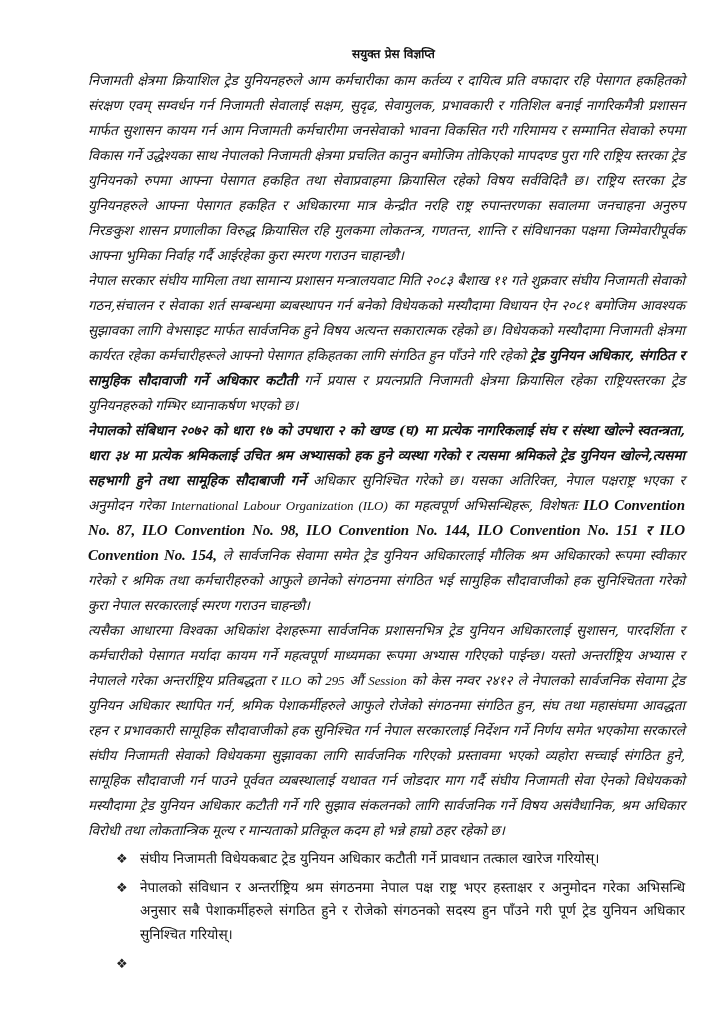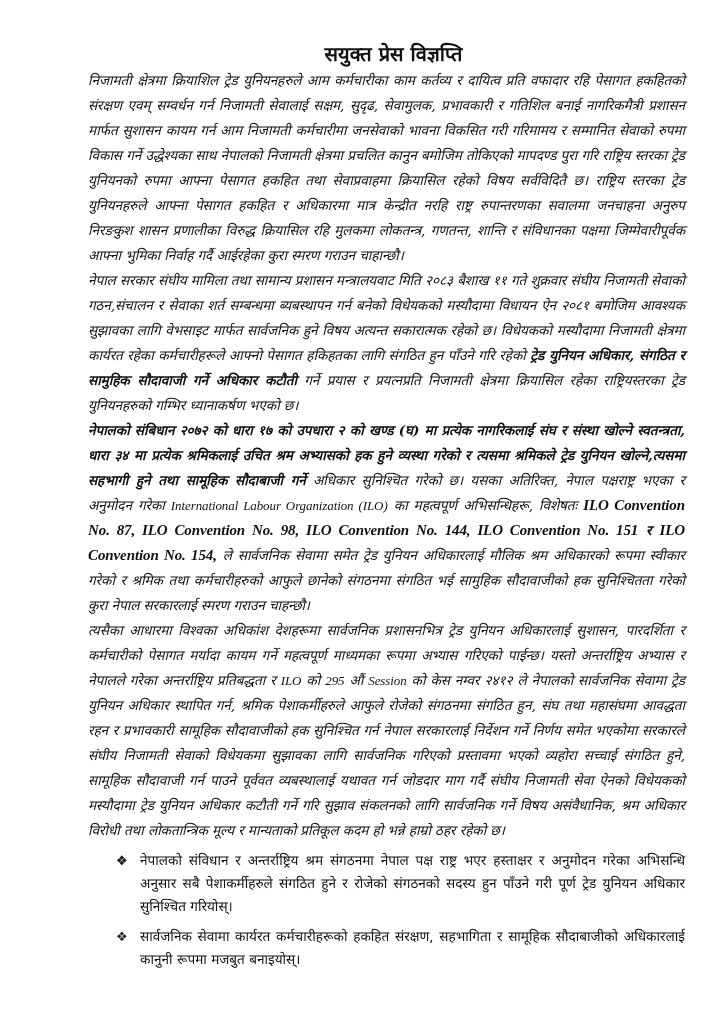--- a/index.html
+++ b/index.html
@@ -17,21 +17,21 @@
     }
     .page {
       position: absolute;
       left: 88px;
       top: 42px;
       width: 597px;
     }
     .title {
       text-align: center;
       font-weight: bold;
-      font-size: 20px;
+      font-size: 12px;
       line-height: 24px;
       margin: 0 0 2px 0;
       padding-left: 14px;
     }
     p.para {
       margin: 0;
       font-size: 13.6px;
       line-height: 25px;
       text-align: justify;
       letter-spacing: -0.1px;
@@ -73,24 +73,24 @@
   <p class="para"><span>नेपाल सरकार संघीय मामिला तथा सामान्य प्रशासन मन्त्रालयवाट मिति २०८३ बैशाख ११ गते शुक्रवार  संघीय निजामती सेवाको गठन,संचालन र सेवाका शर्त सम्बन्धमा ब्यबस्थापन गर्न बनेको विधेयकको मस्यौदामा विधायन ऐन २०८१ बमोजिम आवश्यक सुझावका लागि वेभसाइट मार्फत सार्वजनिक हुने विषय अत्यन्त सकारात्मक रहेको छ। विधेयकको मस्यौदामा निजामती क्षेत्रमा कार्यरत रहेका कर्मचारीहरूले आफ्नो पेसागत हकिहतका लागि संगठित हुन पाँउने गरि रहेको </span><span class="b">ट्रेड युनियन अधिकार, संगठित र सामुहिक सौदावाजी गर्ने अधिकार कटौती</span><span> गर्ने प्रयास र प्रयत्नप्रति निजामती क्षेत्रमा क्रियासिल रहेका राष्ट्रियस्तरका ट्रेड युनियनहरुको गम्भिर ध्यानाकर्षण भएको छ।</span></p>
 
   <p class="para"><span class="b">नेपालको संबिधान २०७२ को धारा १७ को उपधारा २ को खण्ड (घ) मा प्रत्येक नागरिकलाई संघ र संस्था खोल्ने स्वतन्त्रता, धारा ३४ मा प्रत्येक श्रमिकलाई उचित श्रम अभ्यासको हक हुने व्यस्था गरेको र त्यसमा श्रमिकले ट्रेड युनियन खोल्ने,त्यसमा सहभागी हुने तथा सामूहिक सौदाबाजी गर्ने</span><span> अधिकार सुनिश्चित गरेको छ। यसका अतिरिक्त, नेपाल पक्षराष्ट्र भएका र  अनुमोदन गरेका </span><span class="latin">International Labour Organization (ILO)</span><span> का महत्वपूर्ण अभिसन्धिहरू, विशेषतः </span><span class="latin-b">ILO Convention No. 87, ILO Convention No. 98, ILO Convention No. 144, ILO Convention No. 151</span><span class="b"> र </span><span class="latin-b"> ILO Convention No. 154,</span><span> ले सार्वजनिक सेवामा समेत ट्रेड युनियन अधिकारलाई मौलिक श्रम अधिकारको रूपमा स्वीकार गरेको र श्रमिक तथा कर्मचारीहरुको आफुले छानेको संगठनमा संगठित भई सामुहिक सौदावाजीको हक सुनिश्चितता गरेको कुरा नेपाल सरकारलाई स्मरण गराउन चाहन्छौ।</span></p>
 
   <p class="para"><span>त्यसैका आधारमा विश्वका अधिकांश देशहरूमा सार्वजनिक प्रशासनभित्र ट्रेड युनियन अधिकारलाई सुशासन, पारदर्शिता र कर्मचारीको पेसागत मर्यादा कायम गर्ने महत्वपूर्ण माध्यमका रूपमा अभ्यास गरिएको पाईन्छ। यस्तो अन्तर्राष्ट्रिय अभ्यास र नेपालले गरेका अन्तर्राष्ट्रिय प्रतिबद्धता  र </span><span class="latin">ILO</span><span> को </span><span class="latin">295</span><span> औं </span><span class="latin">Session</span><span> को केस नम्वर २४१२ ले नेपालको सार्वजनिक सेवामा ट्रेड युनियन अधिकार स्थापित गर्न, श्रमिक पेशाकर्मीहरुले आफुले रोजेको संगठनमा संगठित हुन, संघ तथा महासंघमा आवद्धता रहन र प्रभावकारी सामूहिक सौदावाजीको हक सुनिश्चित गर्न नेपाल सरकारलाई निर्देशन गर्ने निर्णय समेत भएकोमा सरकारले संघीय निजामती सेवाको विधेयकमा सुझावका लागि सार्वजनिक गरिएको प्रस्तावमा भएको व्यहोरा सच्चाई संगठित हुने, सामूहिक सौदावाजी गर्न पाउने पूर्ववत व्यबस्थालाई यथावत गर्न जोडदार माग गर्दै संघीय निजामती सेवा ऐनको विधेयकको मस्यौदामा ट्रेड युनियन अधिकार कटौती गर्ने गरि सुझाव संकलनको लागि सार्वजनिक गर्ने विषय असंवैधानिक, श्रम अधिकार विरोधी तथा लोकतान्त्रिक मूल्य र मान्यताको प्रतिकूल कदम हो भन्ने हाम्रो ठहर रहेको छ।</span></p>
 
 
   <ul class="demands">
     <li>
       <span class="bullet">❖</span>
+      <span>संघीय निजामती विधेयकबाट ट्रेड युनियन अधिकार कटौती गर्ने प्रावधान तत्काल खारेज गरियोस्।</span>
     </li>
     <li>
       <span class="bullet">❖</span>
       <span>नेपालको संविधान र अन्तर्राष्ट्रिय श्रम संगठनमा नेपाल पक्ष राष्ट्र भएर हस्ताक्षर र अनुमोदन गरेका अभिसन्धि अनुसार सबै पेशाकर्मीहरुले संगठित हुने र रोजेको संगठनको सदस्य हुन पाँउने गरी पूर्ण ट्रेड युनियन अधिकार सुनिश्चित गरियोस्।</span>
     </li>
     <li>
       <span class="bullet">❖</span>
-      <span>सार्वजनिक सेवामा कार्यरत कर्मचारीहरूको हकहित संरक्षण, सहभागिता र सामूहिक सौदाबाजीको अधिकारलाई कानुनी रूपमा मजबुत बनाइयोस्।</span>
     </li>
   </ul>
 
 </div>
 
 </body></html>

